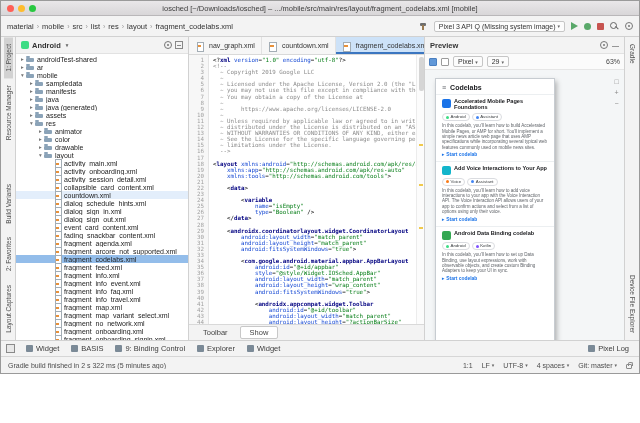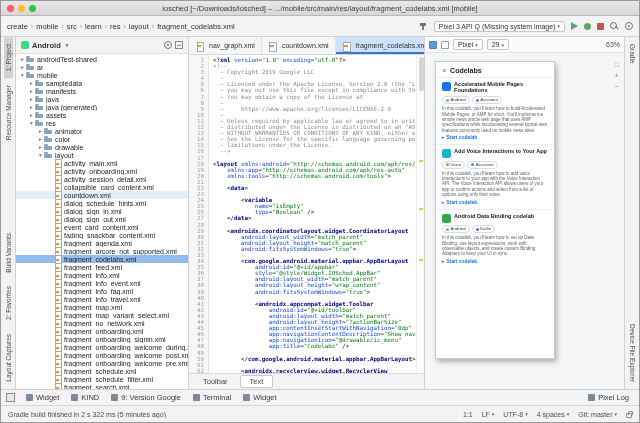--- a/index.html
+++ b/index.html
@@ -1,18 +1,18 @@
 <!DOCTYPE html>
 <html><head>
 <meta charset="utf-8">
 <style>
   *{margin:0;padding:0;box-sizing:border-box}
   html,body{width:640px;height:423px;overflow:hidden}
   body{font-family:"Liberation Sans",sans-serif;font-size:8px;color:#1d1d1d;background:#fff}
-  .window{width:640px;height:423px;display:flex;flex-direction:column;border:1px solid #9a9a9a;background:#6d28d9}
+  .window{width:640px;height:374px;display:flex;flex-direction:column;border:1px solid #9a9a9a;background:#6d28d9}
   .spacer{flex:1}
   .dd{font-size:5px;color:#666;margin-left:2px}
 
   
   .titlebar{height:15px;flex:none;background:linear-gradient(#e9e7e9,#d8d6d8);border-bottom:1px solid #b9b7b9;display:flex;align-items:center;position:relative}
   .lights{display:flex;gap:4px;margin-left:6px;z-index:2}
   .light{width:7px;height:7px;border-radius:50%;display:inline-block}
   .light.red{background:#ff5f57}.light.yellow{background:#febc2e}.light.green{background:#28c840}
   .title-text{position:absolute;left:60px;right:60px;text-align:center;font-size:7.5px;color:#3e3e3e;white-space:nowrap;overflow:hidden;text-overflow:ellipsis}
 
@@ -132,27 +132,27 @@
     <div class="lights">
       <span class="light red"></span>
       <span class="light yellow"></span>
       <span class="light green"></span>
     </div>
     <div class="title-text">iosched [~/Downloads/iosched] – .../mobile/src/main/res/layout/fragment_codelabs.xml [mobile]</div>
   </div>
 
   <div class="toolbar">
     <div class="crumbs">
-        <span class="crumb">create</span>
+        <span class="crumb">material</span>
         <span class="crumb-sep">›</span>
         <span class="crumb">mobile</span>
         <span class="crumb-sep">›</span>
         <span class="crumb">src</span>
         <span class="crumb-sep">›</span>
-        <span class="crumb">learn</span>
+        <span class="crumb">list</span>
         <span class="crumb-sep">›</span>
         <span class="crumb">res</span>
         <span class="crumb-sep">›</span>
         <span class="crumb">layout</span>
         <span class="crumb-sep">›</span>
         <span class="crumb">fragment_codelabs.xml</span>
       </div>
     <div class="toolbar-right">
       <span class="hammer-ic"></span>
       <span class="combo">
@@ -478,25 +478,31 @@
         <div class="codelines"><div class="cline">&lt;?<span class="t">xml</span> <span class="a">version</span>=<span class="s">"1.0"</span> <span class="a">encoding</span>=<span class="s">"utf-8"</span>?&gt;</div><div class="cline"><span class="c">&lt;!--</span></div><div class="cline"><span class="c">  ~ Copyright 2019 Google LLC</span></div><div class="cline"><span class="c">  ~</span></div><div class="cline"><span class="c">  ~ Licensed under the Apache License, Version 2.0 (the "License");</span></div><div class="cline"><span class="c">  ~ you may not use this file except in compliance with the License.</span></div><div class="cline"><span class="c">  ~ You may obtain a copy of the License at</span></div><div class="cline"><span class="c">  ~</span></div><div class="cline"><span class="c">  ~     https://www.apache.org/licenses/LICENSE-2.0</span></div><div class="cline"><span class="c">  ~</span></div><div class="cline"><span class="c">  ~ Unless required by applicable law or agreed to in writing, software</span></div><div class="cline"><span class="c">  ~ distributed under the License is distributed on an "AS IS" BASIS,</span></div><div class="cline"><span class="c">  ~ WITHOUT WARRANTIES OR CONDITIONS OF ANY KIND, either express or implied.</span></div><div class="cline"><span class="c">  ~ See the License for the specific language governing permissions and</span></div><div class="cline"><span class="c">  ~ limitations under the License.</span></div><div class="cline"><span class="c">  --&gt;</span></div><div class="cline">&nbsp;</div><div class="cline">&lt;<span class="t">layout</span> <span class="a">xmlns:android</span>=<span class="s">"http://schemas.android.com/apk/res/android"</span></div><div class="cline">    <span class="a">xmlns:app</span>=<span class="s">"http://schemas.android.com/apk/res-auto"</span></div><div class="cline">    <span class="a">xmlns:tools</span>=<span class="s">"http://schemas.android.com/tools"</span>&gt;</div><div class="cline">&nbsp;</div><div class="cline">    &lt;<span class="t">data</span>&gt;</div><div class="cline">&nbsp;</div><div class="cline">        &lt;<span class="t">variable</span></div><div class="cline">            <span class="a">name</span>=<span class="s">"isEmpty"</span></div><div class="cline">            <span class="a">type</span>=<span class="s">"Boolean"</span> /&gt;</div><div class="cline">    &lt;/<span class="t">data</span>&gt;</div><div class="cline">&nbsp;</div><div class="cline">    &lt;<span class="t">androidx.coordinatorlayout.widget.CoordinatorLayout</span></div><div class="cline">        <span class="a">android:layout_width</span>=<span class="s">"match_parent"</span></div><div class="cline">        <span class="a">android:layout_height</span>=<span class="s">"match_parent"</span></div><div class="cline">        <span class="a">android:fitsSystemWindows</span>=<span class="s">"true"</span>&gt;</div><div class="cline">&nbsp;</div><div class="cline">        &lt;<span class="t">com.google.android.material.appbar.AppBarLayout</span></div><div class="cline">            <span class="a">android:id</span>=<span class="s">"@+id/appbar"</span></div><div class="cline">            <span class="a">style</span>=<span class="s">"@style/Widget.IOSched.AppBar"</span></div><div class="cline">            <span class="a">android:layout_width</span>=<span class="s">"match_parent"</span></div><div class="cline">            <span class="a">android:layout_height</span>=<span class="s">"wrap_content"</span></div><div class="cline">            <span class="a">android:fitsSystemWindows</span>=<span class="s">"true"</span>&gt;</div><div class="cline">&nbsp;</div><div class="cline">            &lt;<span class="t">androidx.appcompat.widget.Toolbar</span></div><div class="cline">                <span class="a">android:id</span>=<span class="s">"@+id/toolbar"</span></div><div class="cline">                <span class="a">android:layout_width</span>=<span class="s">"match_parent"</span></div><div class="cline">                <span class="a">android:layout_height</span>=<span class="s">"?actionBarSize"</span></div><div class="cline">                <span class="a">app:contentInsetStartWithNavigation</span>=<span class="s">"0dp"</span></div><div class="cline">                <span class="a">app:navigationContentDescription</span>=<span class="s">"Show navigation menu"</span></div><div class="cline">                <span class="a">app:navigationIcon</span>=<span class="s">"@drawable/ic_menu"</span></div><div class="cline">                <span class="a">app:title</span>=<span class="s">"Codelabs"</span> /&gt;</div><div class="cline">&nbsp;</div><div class="cline">        &lt;/<span class="t">com.google.android.material.appbar.AppBarLayout</span>&gt;</div><div class="cline">&nbsp;</div><div class="cline">        &lt;<span class="t">androidx.recyclerview.widget.RecyclerView</span></div></div>
         <div class="stripe">
           <span class="mark thumb"></span>
           <span class="mark" style="top:33%"></span>
           <span class="mark" style="top:48%"></span>
           <span class="mark" style="top:64%"></span>
         </div>
       </div>
       <div class="dt-bar">
         <span class="dt-tab">Toolbar</span>
-        <span class="dt-tab active">Text</span>
+        <span class="dt-tab active">Show</span>
       </div>
     </div>
 
     <div class="preview">
+      <div class="preview-header">
+        <span>Preview</span>
+        <span class="spacer"></span>
+        <span class="gear-ic"></span>
+        <span class="hide-ic">—</span>
+      </div>
       <div class="preview-toolbar">
         <span class="sq-ic blue"></span>
         <span class="sq-ic"></span>
         <span class="combo">
             <span>Pixel</span>
             <span class="dd">▾</span>
           </span>
         <span class="combo">
             <span>29</span>
             <span class="dd">▾</span>
@@ -597,29 +603,29 @@
 
   <div class="bottombar">
     <span class="tw-toggle"></span>
     <div class="bb-left">
         <span class="bb-btn">
           <span class="bb-ic"></span>
           <span>Widget</span>
         </span>
         <span class="bb-btn">
           <span class="bb-ic"></span>
-          <span>KIND</span>
+          <span>BASIS</span>
         </span>
         <span class="bb-btn">
           <span class="bb-ic"></span>
-          <span>9: Version Google</span>
+          <span>9: Binding Control</span>
         </span>
         <span class="bb-btn">
           <span class="bb-ic"></span>
-          <span>Terminal</span>
+          <span>Explorer</span>
         </span>
         <span class="bb-btn">
           <span class="bb-ic"></span>
           <span>Widget</span>
         </span>
       </div>
     <div class="bb-right">
         <span class="bb-btn">
           <span class="bb-ic"></span>
           <span>Pixel Log</span>

